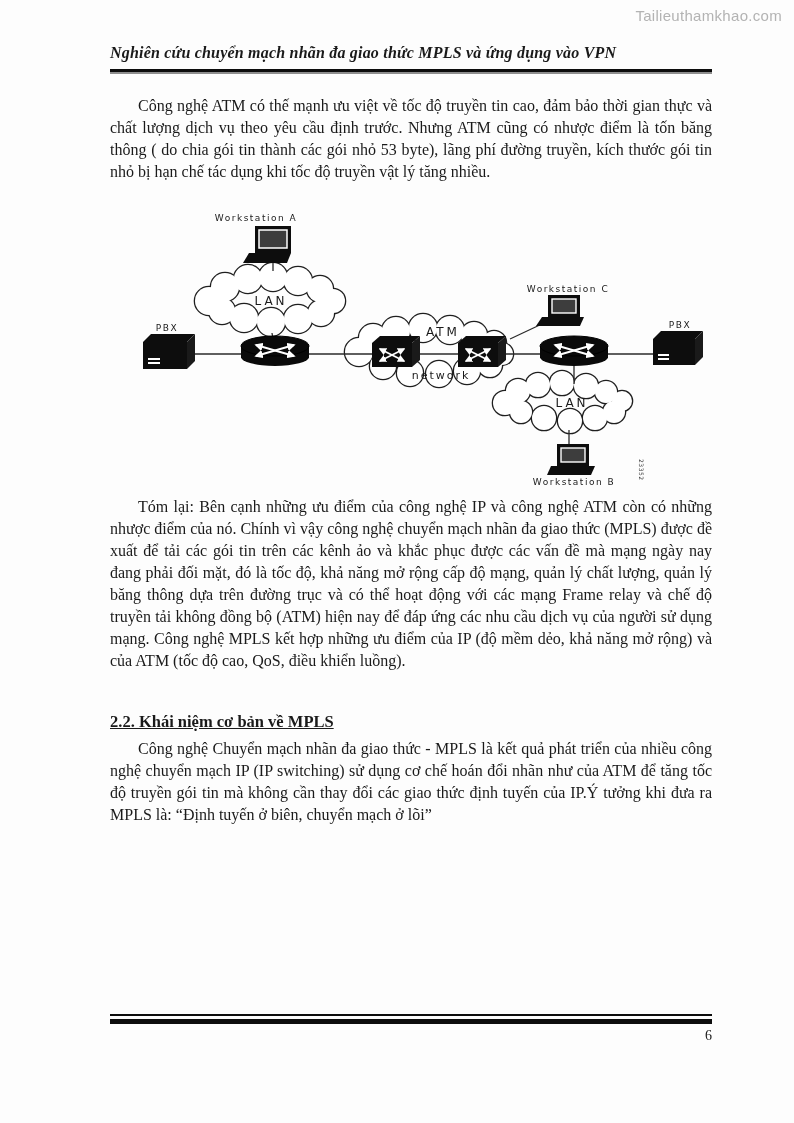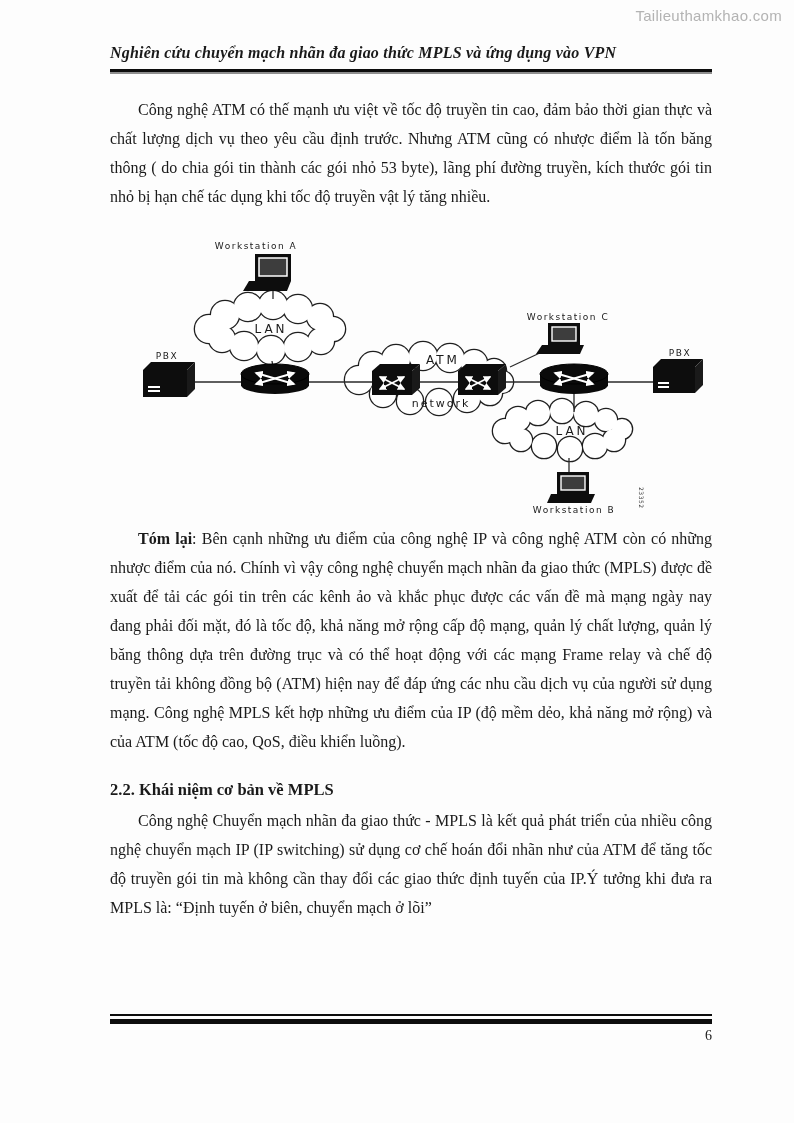--- a/index.html
+++ b/index.html
@@ -17,32 +17,32 @@
   .content { padding:44px 82px 0 110px; }
   .doc-title {
     text-align:left; font-weight:bold; font-style:italic;
     font-size:16px; letter-spacing:0.2px;
   }
   .header-rule {
     margin-top:7px; height:5px; background:#0d0d0d;
     border-bottom:2px solid #8f8f8f;
   }
   p.body-par {
-    margin-top:21px; font-size:16px; line-height:29px;
+    margin-top:21px; font-size:16px; line-height:22px;
     text-align:justify; text-indent:28px;
   }
   p.body-par.tight { margin-top:6px; }
-  .bold { font-weight:bold; }
+  .bold { font-weight:normal; }
   .figure-wrap { margin-top:22px; height:285px; position:relative; }
   .figure-svg { position:absolute; left:30px; top:0; }
   .fig-caption {
     margin-top:22px; text-align:center; font-style:italic; font-size:16px;
   }
   .section-heading {
-    margin-top:24px; font-size:16.5px; font-weight:bold;
+    margin-top:40px; font-size:16.5px; font-weight:bold;text-decoration:underline;
   }
   .footer {
     position:absolute; left:110px; right:82px; top:1014px;
   }
   .footer-thin { height:2px; background:#0d0d0d; }
   .footer-thick { margin-top:3px; height:5px; background:#0d0d0d; }
   .page-number {
     margin-top:4px; text-align:right; font-size:14px;
   }
   

